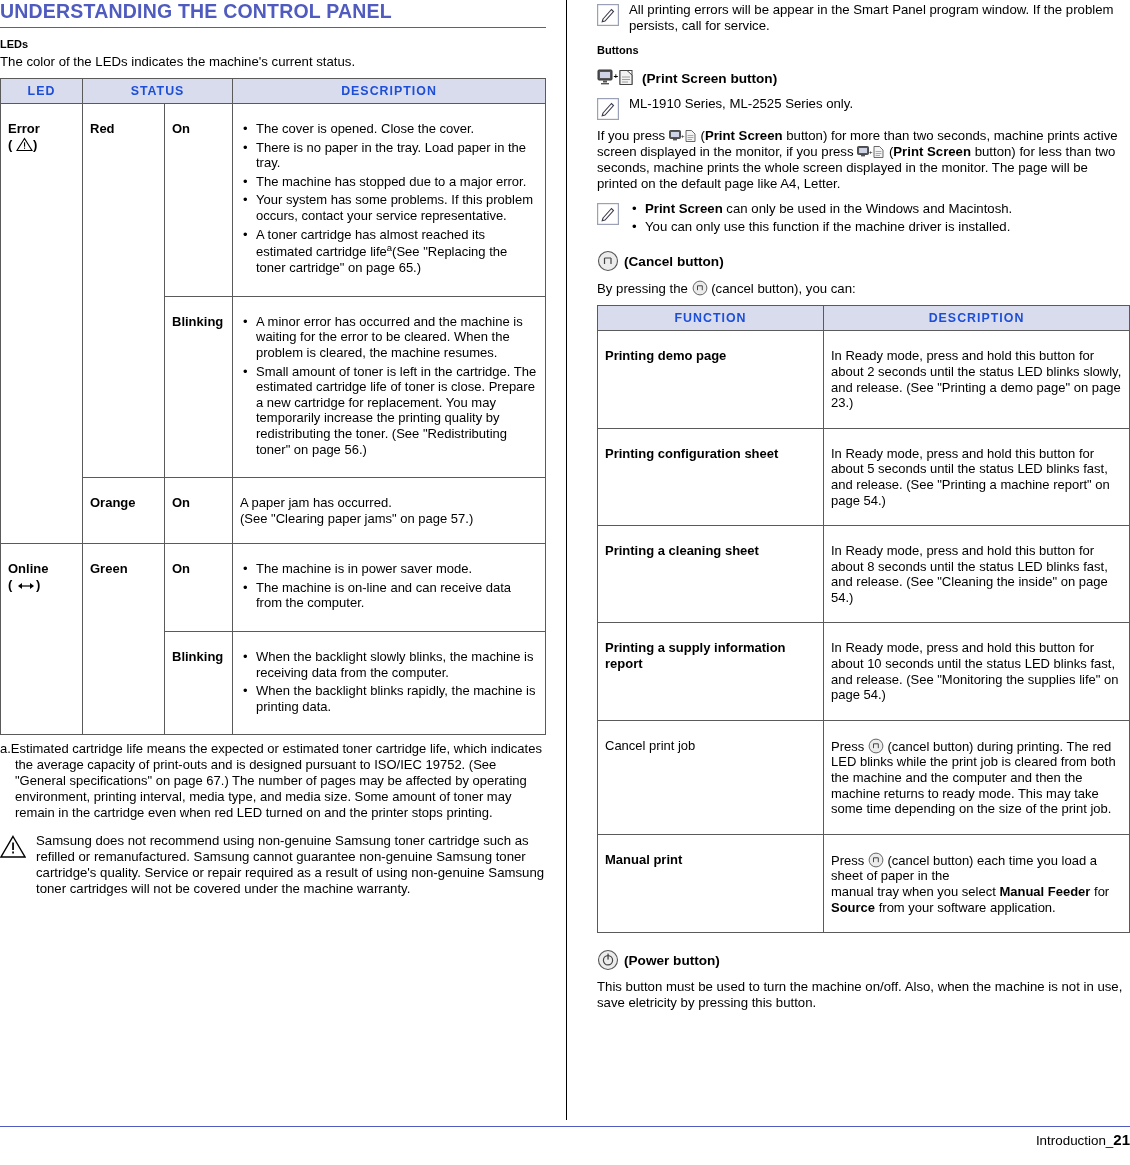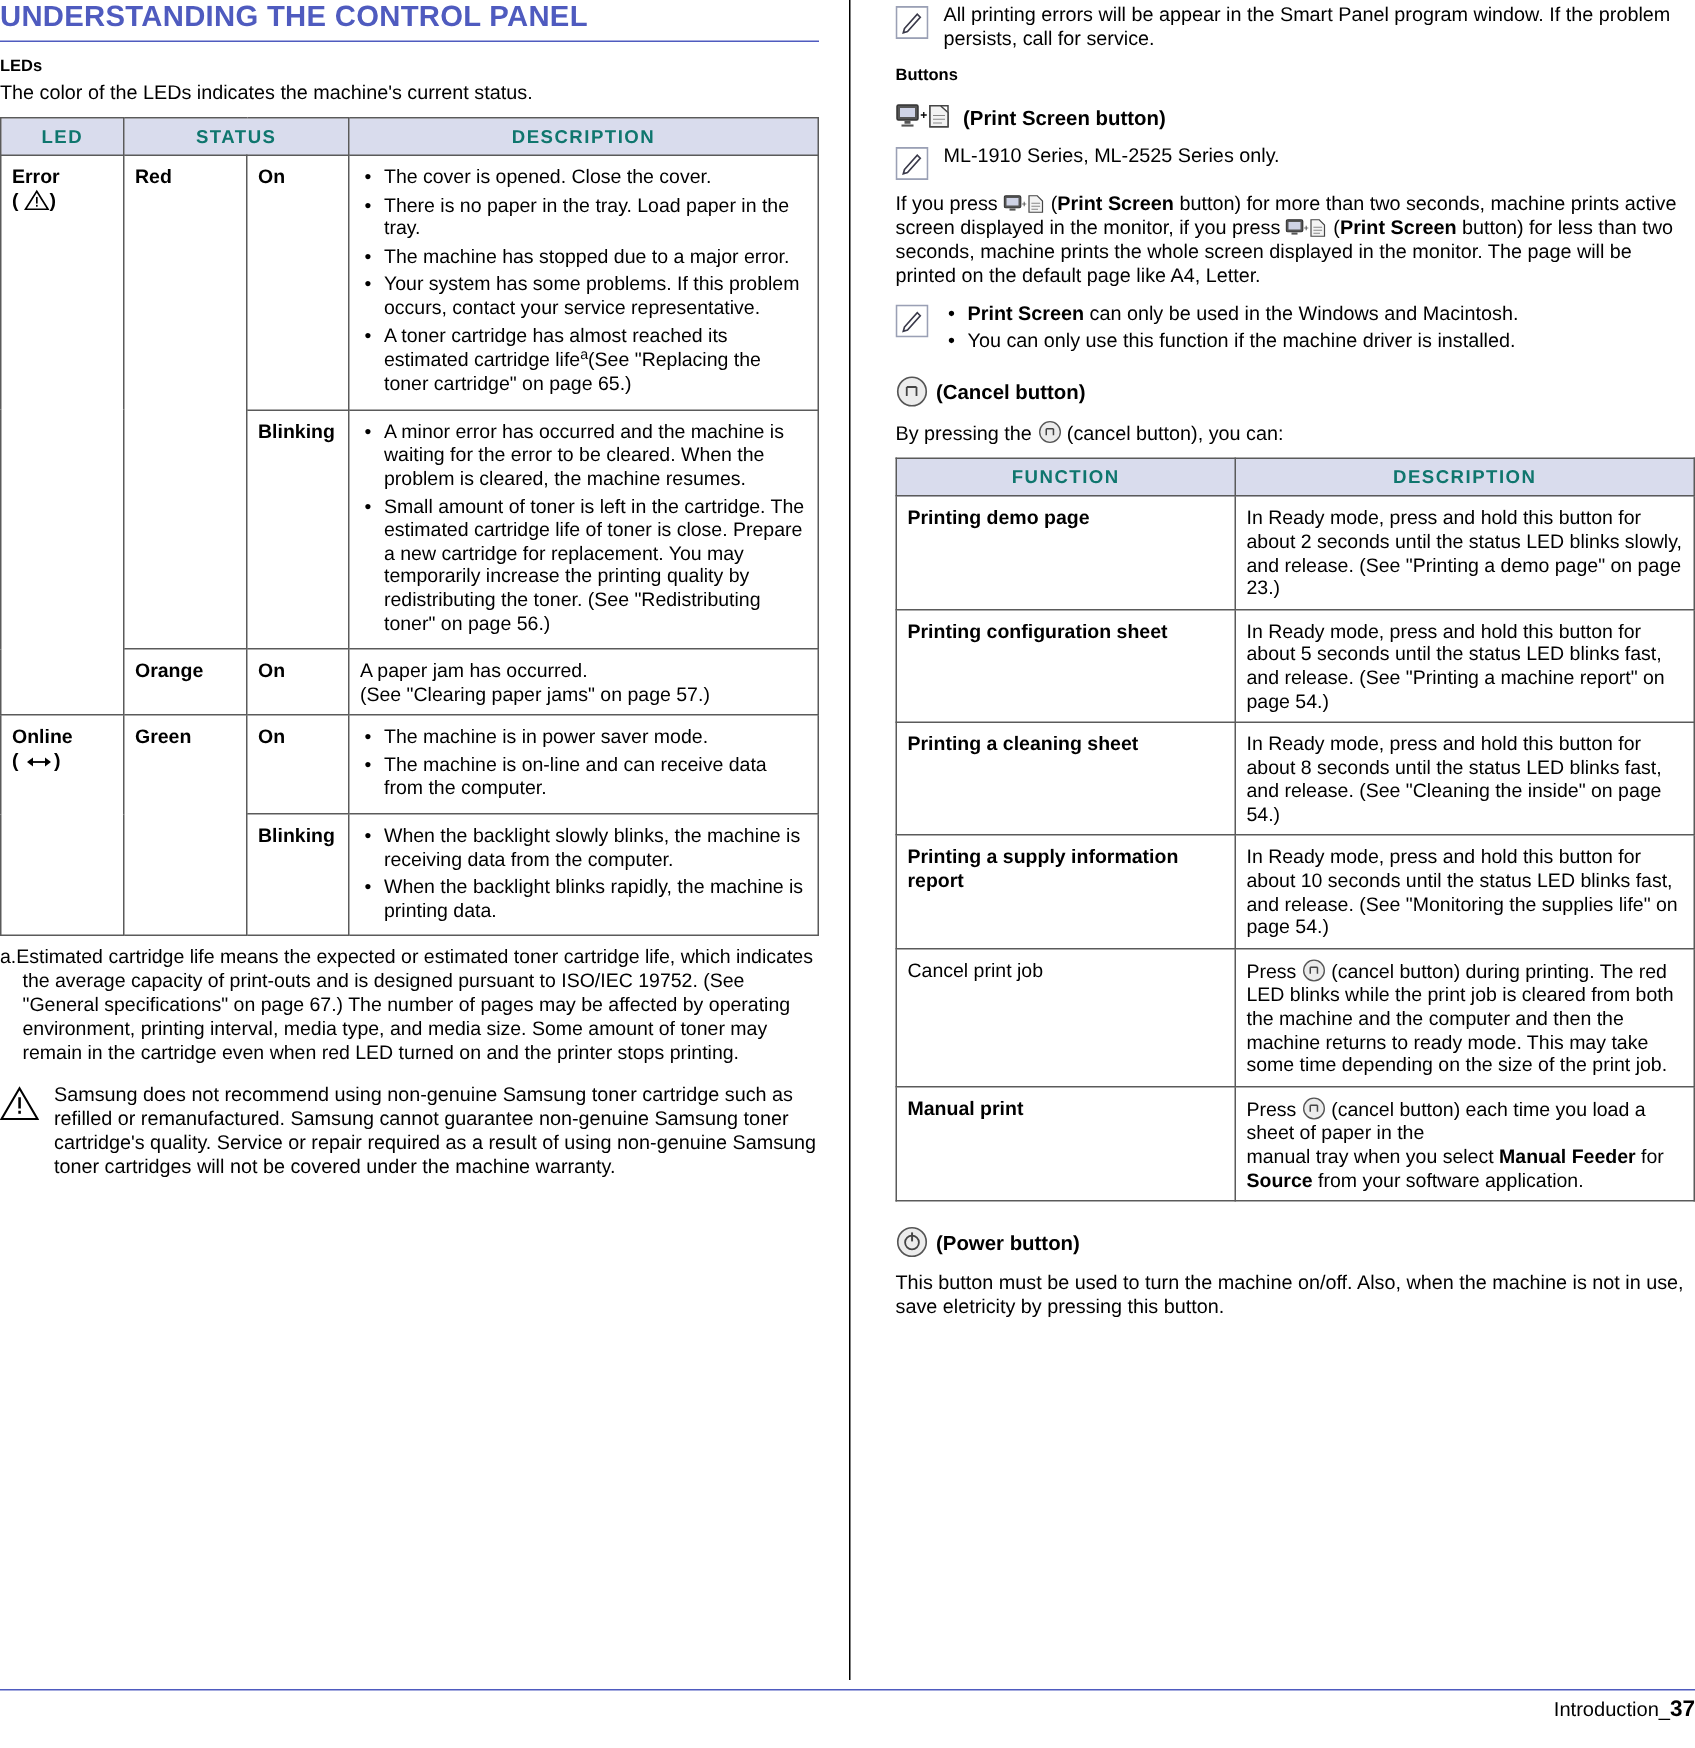--- a/index.html
+++ b/index.html
@@ -60,26 +60,26 @@
     margin-top:6px;
   }
   table.led th, table.func th {
     background:#d9dced;
     border:1px solid #5a5a5a;
     font-size:12.4px;
     font-weight:bold;
     letter-spacing:1.0px;
     padding:5px 4px;
     text-align:center;
-    color:#0f766e;
+    color:#1d4ed8;
   }
   table.led td, table.func td {
     border:1px solid #5a5a5a;
     vertical-align:top;
-    padding:6px 7px;
+    padding:17px 7px;
     font-size:13px;
     line-height:1.2;
   }
   table.led .cell-b { font-weight:bold; }
   ul.bul {
     margin:0; padding:0; list-style:none;
   }
   ul.bul li {
     position:relative;
     padding-left:16px;
@@ -404,16 +404,16 @@
         </svg>
       </span>
       <span class="lbl">(Power button)</span>
     </div>
 
     <p class="body">This button must be used to turn the machine on/off. Also, when the machine is not in use, save eletricity by pressing this button.</p>
 
   </div>
 
   <div class="footer">
-    <span>Introduction_</span><span class="pg">37</span>
+    <span>Introduction_</span><span class="pg">21</span>
   </div>
 
 </div>
 
 </body></html>

